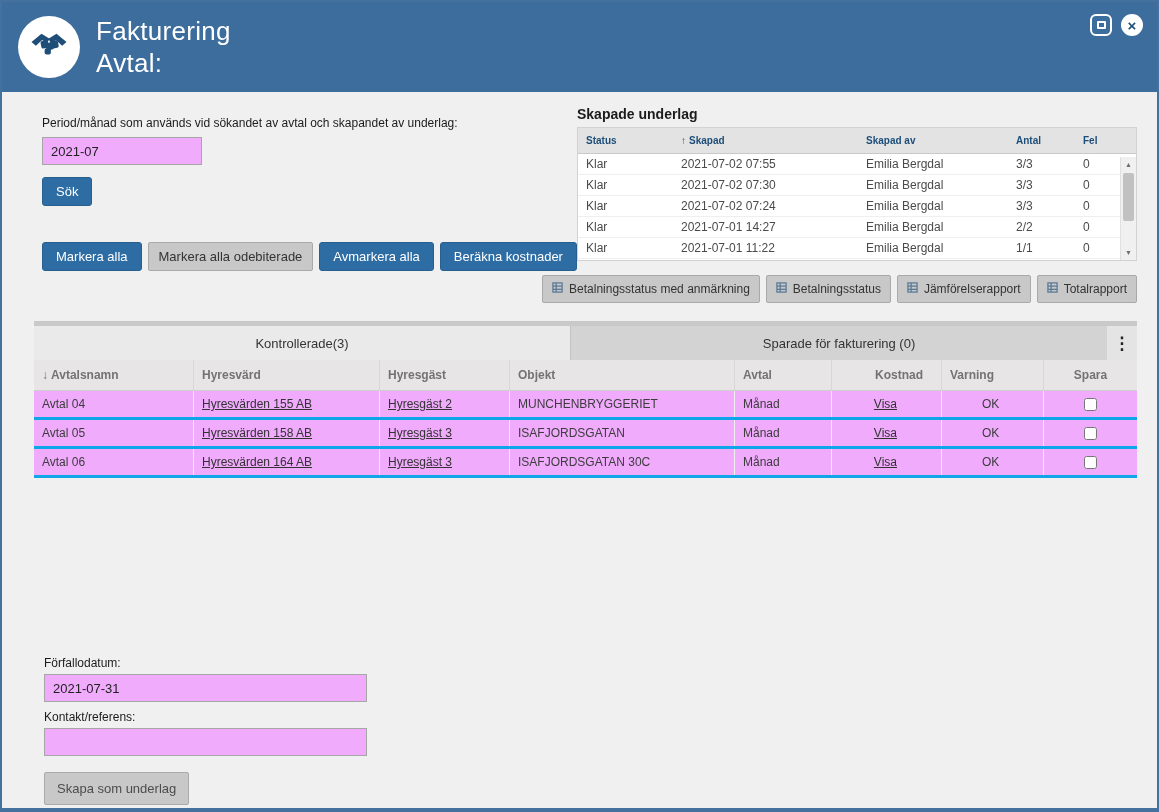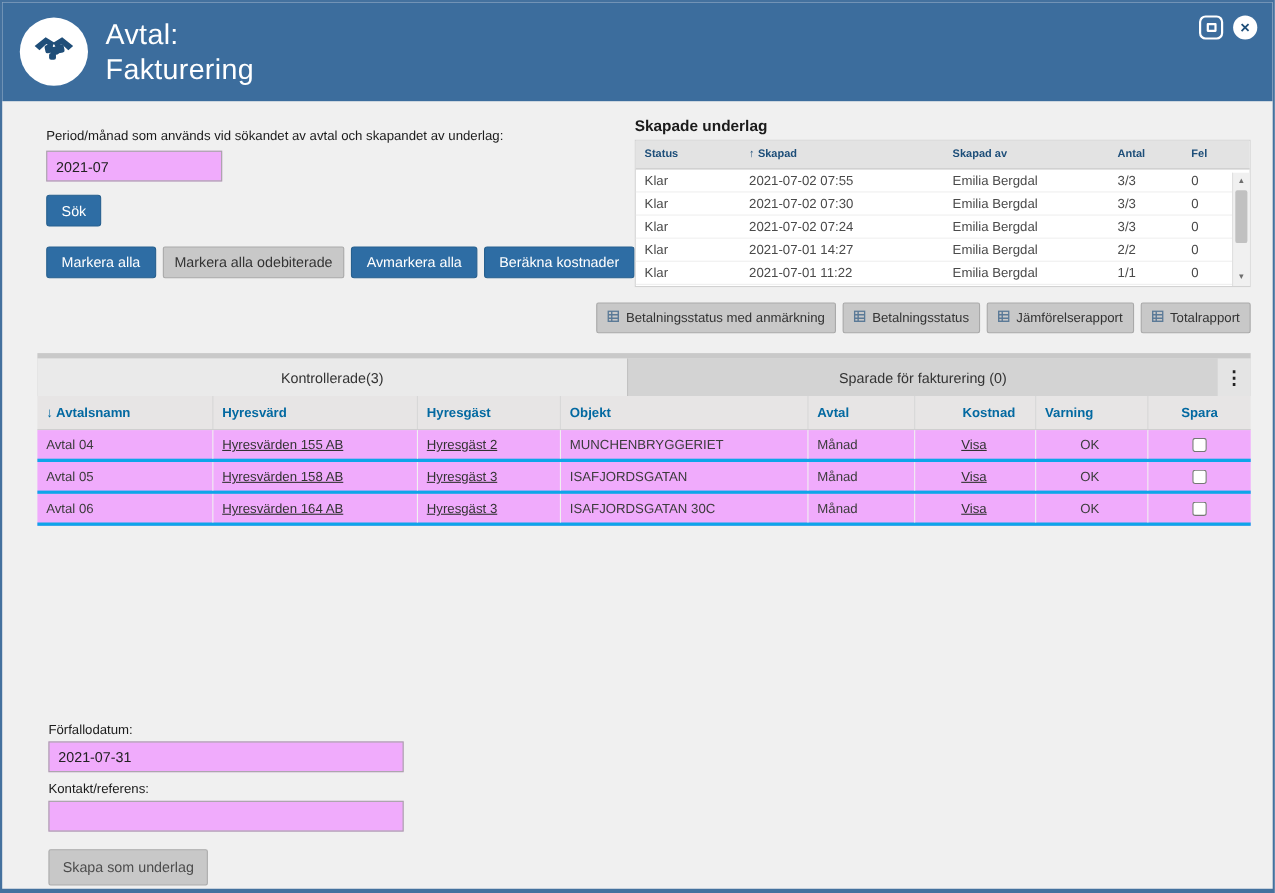--- a/index.html
+++ b/index.html
@@ -23,21 +23,21 @@
   
   .content{flex:1;padding:10px 20px 0 32px;display:flex;flex-direction:column;overflow:hidden;}
   .top-section{display:flex;align-items:flex-start;}
   .left-panel{flex:1;padding-left:8px;padding-top:14px;}
   .period-label{font-size:12px;color:#1b1b1b;margin-bottom:7px;}
   .text-input{height:28px;border:1px solid #a6a6a6;background:#f0abfc;font-family:"Liberation Sans",sans-serif;font-size:13px;color:#222;padding:0 8px;}
   .period-input{width:160px;}
   .btn-primary{background:#2e6da4;color:#ffffff;border:1px solid #27608f;border-radius:3px;font-family:"Liberation Sans",sans-serif;font-size:13px;padding:6px 13px;cursor:pointer;}
   .btn-gray{background:#c8c8c8;color:#333;border:1px solid #a9a9a9;border-radius:2px;font-family:"Liberation Sans",sans-serif;font-size:13px;padding:6px 10px;cursor:pointer;}
   .sok-row{margin-top:12px;}
-  .mark-row{margin-top:18px;display:flex;gap:6px;flex-wrap:nowrap;}
+  .mark-row{margin-top:36px;display:flex;gap:6px;flex-wrap:nowrap;}
   
   .right-panel{width:560px;flex-shrink:0;}
   .cd-title{font-size:14px;font-weight:bold;color:#1b1b1b;margin:4px 0 5px 0;}
   .cd-table{background:#fff;border:1px solid #d2d2d2;position:relative;}
   .cd-head{display:grid;grid-template-columns:95px 185px 150px 67px 1fr;background:#e3e3e3;border-bottom:1px solid #c9c9c9;}
   .cd-head .hc{font-size:10px;font-weight:bold;color:#1d4e79;padding:7px 8px;white-space:nowrap;overflow:hidden;cursor:pointer;}
   .cd-body{width:calc(100% - 16px);min-height:106px;}
   .cd-row{display:grid;grid-template-columns:95px 185px 150px 67px 1fr;border-bottom:1px solid #efefef;cursor:default;}
   .cd-row .c{font-size:12px;color:#4a4a4a;padding:3px 8px;white-space:nowrap;overflow:hidden;}
   .cd-scrollbar{position:absolute;top:29px;right:0;bottom:0;width:16px;background:#f0f0f0;border-left:1px solid #e0e0e0;}
@@ -49,21 +49,21 @@
   
   .tab-area{margin-top:18px;}
   .tab-scrollstrip{height:5px;background:#c9c9c9;}
   .tabbar{display:flex;height:34px;background:#d3d3d3;}
   .tab{flex:1;display:flex;align-items:center;justify-content:center;font-size:13px;color:#333;cursor:pointer;}
   .tab.active{background:#eaeaea;}
   .tab.inactive{background:#d3d3d3;border-left:1px solid #c2c2c2;}
   .tab-menu{width:30px;background:#e4e4e4;display:flex;align-items:center;justify-content:center;font-size:17px;font-weight:bold;color:#222;cursor:pointer;}
   
   .ct-head{display:grid;grid-template-columns:160px 186px 130px 225px 97px 110px 102px 1fr;background:#e7e5e5;border-bottom:1px solid #cfcfcf;}
-  .ct-head .hc{font-size:12px;font-weight:bold;color:#0369a1;padding:8px 8px;white-space:nowrap;border-right:1px solid #d8d8d8;cursor:pointer;}
+  .ct-head .hc{font-size:12px;font-weight:bold;color:#737373;padding:8px 8px;white-space:nowrap;border-right:1px solid #d8d8d8;cursor:pointer;}
   .ct-head .hc:last-child{border-right:none;}
   .ct-row{display:grid;grid-template-columns:160px 186px 130px 225px 97px 110px 102px 1fr;background:#f0abfc;border-bottom:3px solid #0ea5e9;}
   .ct-row .c{font-size:12px;color:#3c3c3c;padding:6px 8px;white-space:nowrap;overflow:hidden;border-right:1px solid #f0f0f0;display:flex;align-items:center;}
   .ct-row .c:last-child{border-right:none;}
   .al-right{text-align:right;justify-content:flex-end;}
   .al-center{text-align:center;justify-content:center;}
   .hc.al-right{padding-right:18px;}
   .c.kostnad{padding-right:44px;}
   .lnk{color:#333;text-decoration:underline;cursor:pointer;}
   .ok{color:#2e8b2e;margin-left:32px;}
@@ -89,22 +89,22 @@
             <path d="M60 27 L44 14 L31 22 L35 29 L43 24 L53 33 Z"></path>
             <rect x="19" y="25" width="12" height="12" rx="3" transform="rotate(-12 25 31)"></rect>
             <rect x="27" y="28" width="12" height="12" rx="3" transform="rotate(-12 33 34)"></rect>
             <rect x="35" y="25" width="12" height="12" rx="3" transform="rotate(-12 41 31)"></rect>
             <rect x="25" y="37" width="10" height="10" rx="3"></rect>
           </g>
         </svg>
       </span>
     </div>
     <div class="app-titles">
+      <div>Fakturering</div>
       <div>Avtal:</div>
-      <div>Fakturering</div>
     </div>
     <div class="window-controls">
       <button class="win-btn btn-max">
         <span class="max-glyph"></span>
       </button>
       <button class="win-btn btn-close">
         <span>×</span>
       </button>
     </div>
   </div>

